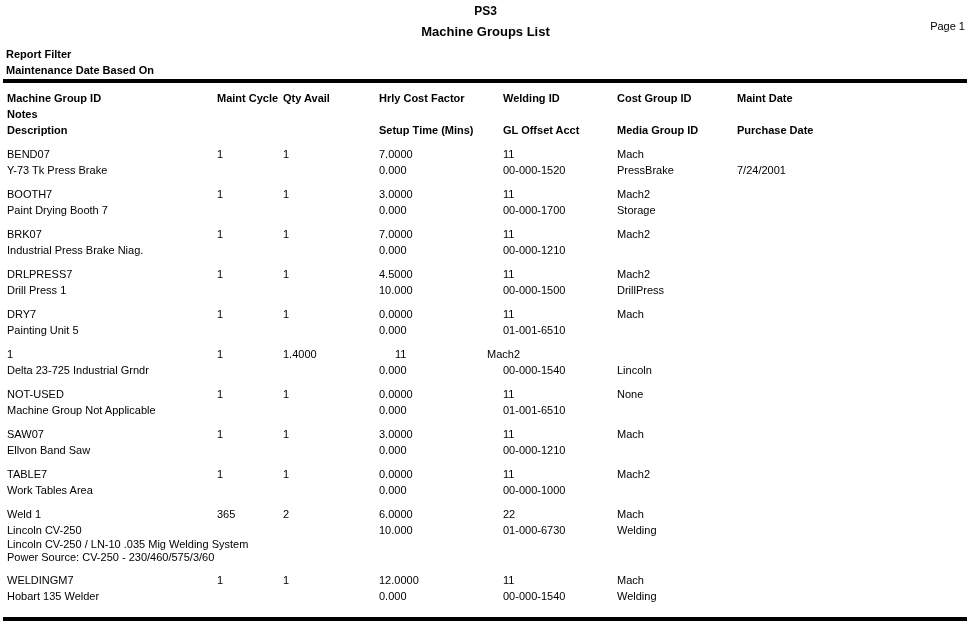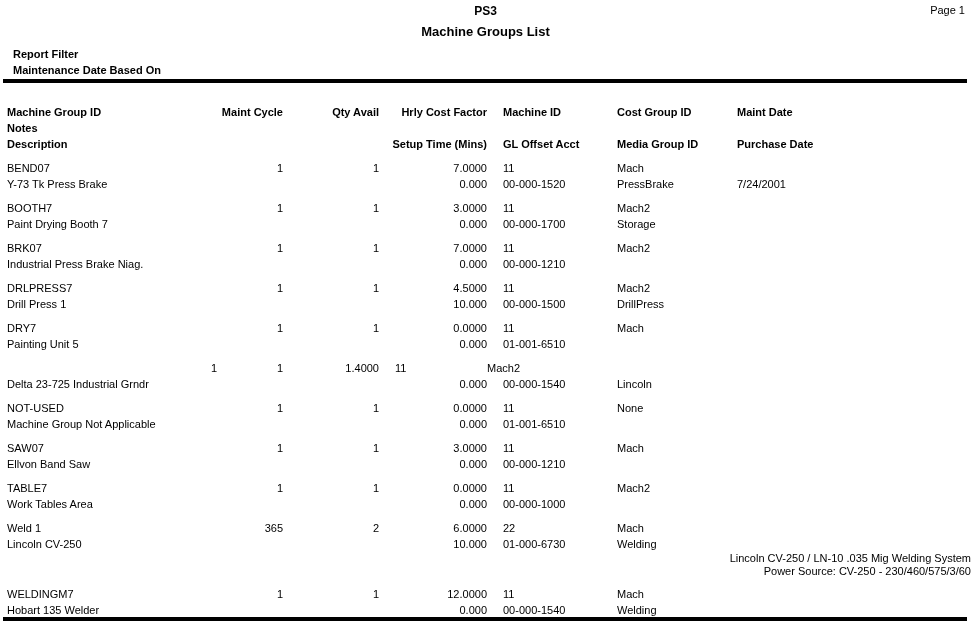--- a/index.html
+++ b/index.html
@@ -4,43 +4,43 @@
 <style>
   html,body{margin:0;padding:0;background:#fff;}
   .page{
     position:relative;
     width:971px;height:627px;
     background:#fff;color:#000;
     font-family:"Liberation Sans","DejaVu Sans",sans-serif;
     font-size:11px;
     overflow:hidden;
   }
-  .page-number{position:absolute;top:4px;right:6px;font-size:11px;}
+  .page-number{position:absolute;top:20px;right:6px;font-size:11px;}
   .title-block{padding-top:4px;text-align:center;}
   .company-title{font-size:12px;font-weight:bold;line-height:14px;}
   .report-title{font-size:13px;font-weight:bold;line-height:15px;margin-top:6px;}
-  .filter-block{margin:7px 0 0 13px;font-weight:bold;}
+  .filter-block{margin:7px 0 0 6px;font-weight:bold;}
   .filter-title{line-height:16px;}
   .filter-value{line-height:16px;}
   .rule{height:4px;background:#000;margin:1px 4px 0 3px;}
   .rule-bottom{position:absolute;left:3px;right:4px;top:617px;height:4px;background:#000;}
-  .tbl{margin-top:21px;}
+  .tbl{margin-top:7px;}
   .line{
     display:grid;
     grid-template-columns:210px 66px 96px 108px 130px 120px 221px;
     padding-left:7px;
     line-height:16px;
   }
   .c{white-space:nowrap;overflow:hidden;}
-  .num{text-align:right;}
+  .num{}
   .c5{padding-left:16px;}
   .hdr .line{font-weight:bold;}
   .row{margin-top:8px;}
   .hdr{margin-bottom:0;}
-  .note{padding-left:7px;line-height:13px;white-space:nowrap;text-align:right;}
+  .note{padding-left:7px;line-height:13px;white-space:nowrap;}
 </style>
 </head>
 <body>
 
 <div class="page">
 
   <div class="page-number">Page 1</div>
 
   <div class="title-block">
     <div class="company-title">PS3</div>
@@ -54,21 +54,21 @@
 
   <div class="rule"></div>
 
   <div class="tbl">
     <div class="hdr">
       <div class="line">
         <div class="c c1">Machine Group ID</div>
         <div class="c c2 num">Maint Cycle</div>
         <div class="c c3 num">Qty Avail</div>
         <div class="c c4 num">Hrly Cost Factor</div>
-        <div class="c c5">Machine ID</div>
+        <div class="c c5">Welding ID</div>
         <div class="c c6">Cost Group ID</div>
         <div class="c c7">Maint Date</div>
       </div>
       <div class="line">
         <div class="c c1">Notes</div>
       </div>
       <div class="line">
         <div class="c c1">Description</div>
         <div class="c c2"></div>
         <div class="c c3"></div>

